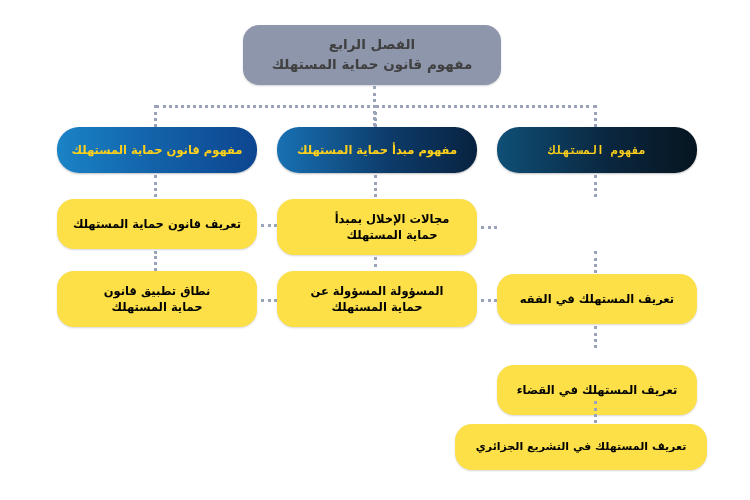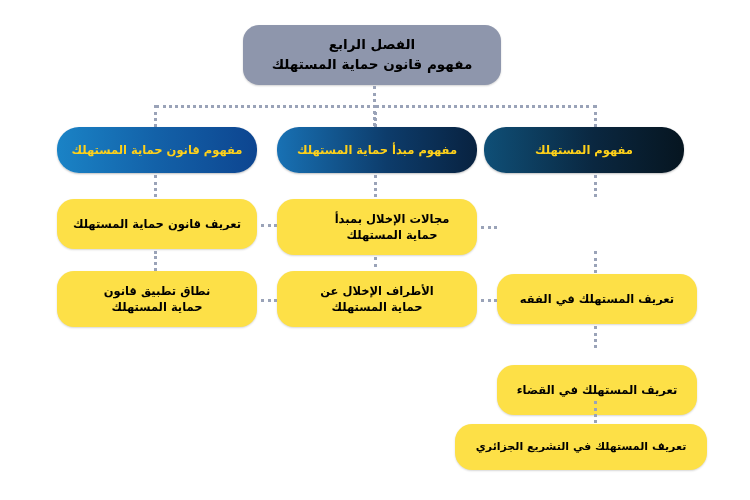--- a/index.html
+++ b/index.html
@@ -28,21 +28,21 @@
     left: 243px;
     top: 25px;
     width: 258px;
     height: 60px;
     background: #8e96ac;
     border-radius: 16px;
     display: flex;
     align-items: center;
     justify-content: center;
     text-align: center;
-    color: #000000;
+    color: #404040;
     font-weight: bold;
     font-size: 13.5px;
     line-height: 1.45;
     letter-spacing: 0;
     box-shadow: 0 1px 2px rgba(0,0,0,0.18);
   }
   .title-box .line { display: block; }
 
   
   .col-header {
@@ -56,22 +56,23 @@
     justify-content: center;
     color: #ffd11a;
     font-weight: bold;
     font-size: 11.5px;
     text-align: center;
     box-shadow: 0 1px 2px rgba(0,0,0,0.25);
     padding: 0 10px;
     box-sizing: border-box;
   }
   .col-header.c-right {
-    right: 66px;
+    right: 53px;
     background: linear-gradient(90deg, #0f4f77 0%, #0a2740 55%, #061520 100%);
+    font-family: Liberation Mono, monospace;
   }
   .col-header.c-mid {
     right: 273px;
     background: linear-gradient(90deg, #1871b4 0%, #0d3c6b 55%, #082240 100%);
   }
   .col-header.c-left {
     right: 493px;
     background: linear-gradient(90deg, #1a83c6 0%, #1361a8 50%, #0d4590 100%);
   }
 
@@ -163,21 +164,21 @@
     <div>
       <span class="line">مجالات الإخلال بمبدأ</span>
       <span class="line">حماية المستهلك</span>
     </div>
   </div>
   <div class="conn-h" style="right:253px; top:226px;"></div>
 
   <div class="conn-v" style="right:373px; top:257px; height:17px;"></div>
   <div class="node" style="right:273px; top:271px; width:200px; height:56px;">
     <div>
-      <span class="line">الأطراف الإخلال عن</span>
+      <span class="line">المسؤولة المسؤولة عن</span>
       <span class="line">حماية المستهلك</span>
     </div>
   </div>
   <div class="conn-h" style="right:253px; top:299px;"></div>
 
   <div class="col-header c-left">
     <span>مفهوم قانون حماية المستهلك</span>
   </div>
 
   <div class="conn-v" style="right:593px; top:175px;"></div>

